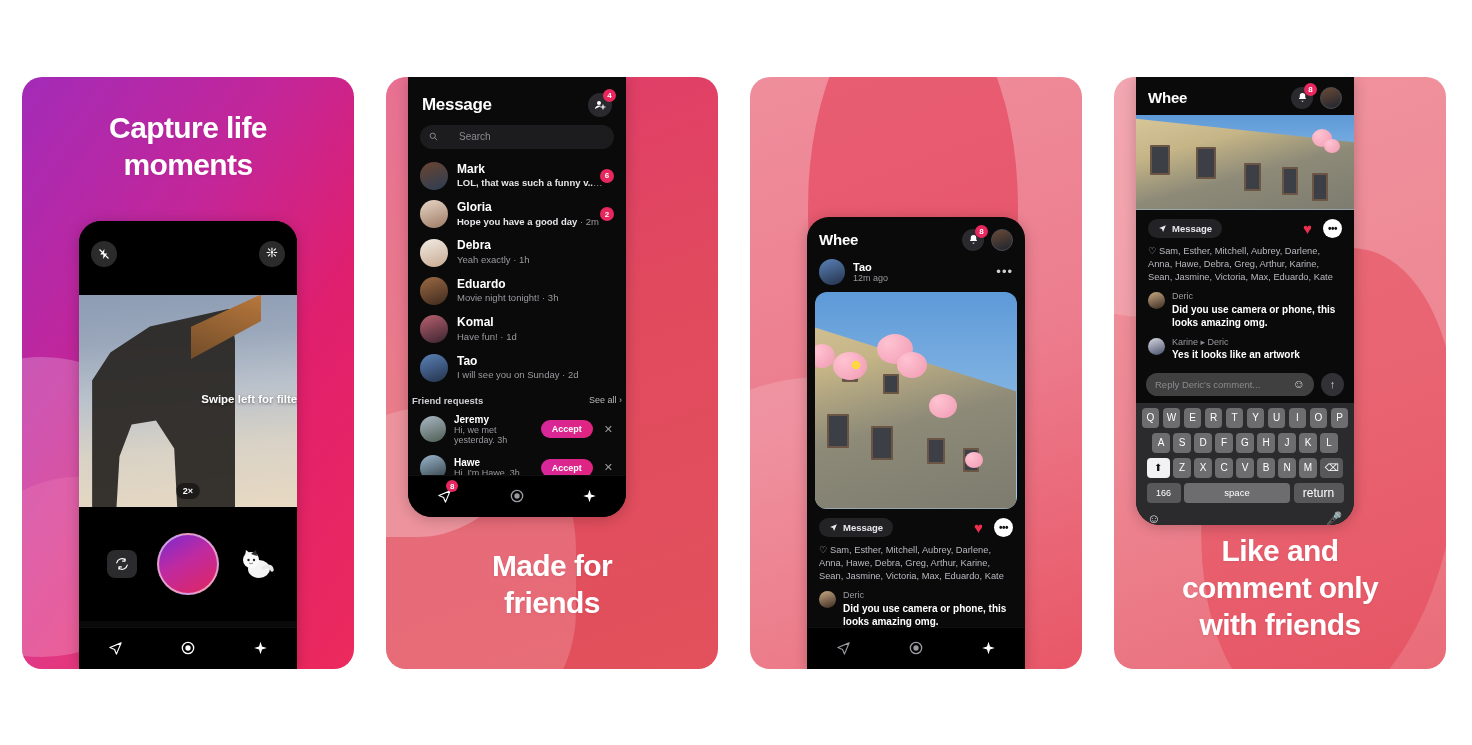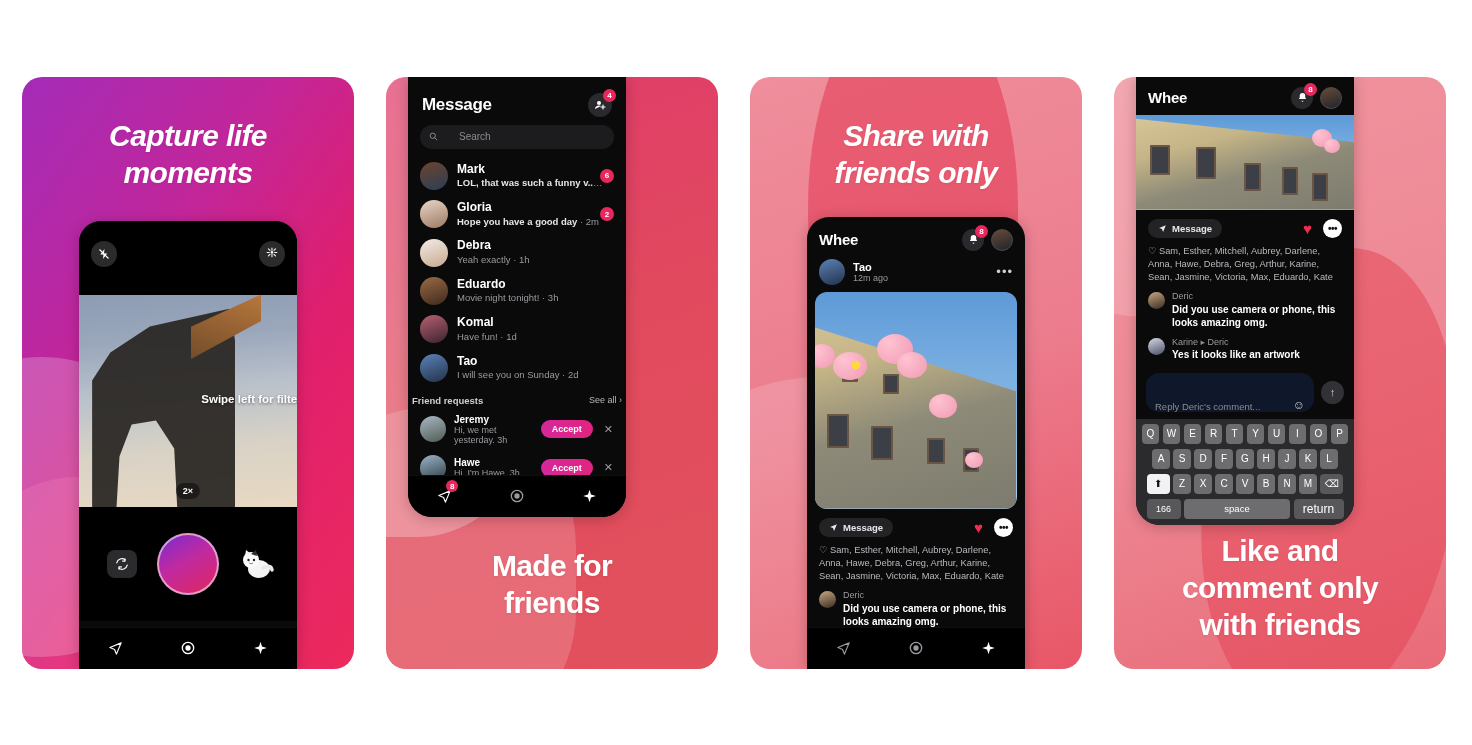--- a/index.html
+++ b/index.html
@@ -50,21 +50,21 @@
          background: rgba(255,255,255,.18); left: -120px; top: -60px; }
 
   
   .headline {
     position: absolute; left: 0; width: 100%;
     text-align: center; color: #fff;
     font-weight: bold; font-size: 30px; line-height: 1.24;
     letter-spacing: -0.6px; z-index: 6;
     text-shadow: 0 1px 3px rgba(0,0,0,.07);
   }
-  .hl-top { top: 40px; font-style: italic; }
+  .hl-top { top: 32px; }
   .hl-bot-2 { top: 470px; }
   .hl-bot-4 { top: 455px; }
 
   
   .phone {
     position: absolute;
     background: #0a0a0a;
     overflow: hidden;
     z-index: 5;
     border-radius: 22px;
@@ -248,22 +248,22 @@
   .likers { color:#b9b9c0; font-size:9.3px; line-height:1.42; padding: 0 12px 5px; }
   .cmt { display:flex; gap:7px; padding: 2px 12px 5px; }
   .cmt .avatar { width:17px; height:17px; flex:0 0 17px; margin-top:1px; }
   .cmt-name { color:#9a9aa0; font-size:9px; line-height:1.3; }
   .cmt-name .arrow { color:#8a8a90; }
   .cmt-body { color:#fff; font-size:10px; font-weight:bold; line-height:1.34; }
   .reply-bar {
     display:flex; align-items:center; gap:7px; padding: 6px 10px 7px;
   }
   .reply-field {
-    flex:1 1 auto; height:39px; border-radius:13px; background:#0f172a;
-    display:flex; align-items:flex-end; justify-content:space-between;
+    flex:1 1 auto; height:23px; border-radius:13px; background:#404040;
+    display:flex; align-items:center; justify-content:space-between;
     padding:0 9px; color:#8b8b90; font-size:9.5px;
   }
   .send-circle {
     width:23px; height:23px; border-radius:50%; background:#323236;
     display:flex; align-items:center; justify-content:center; color:#d8d8dc; font-size:11px;
   }
   
   .kb { background:#2b2b2d; padding: 5px 3px 3px; }
   .kb-row { display:flex; justify-content:center; gap:3.5px; margin-bottom:5px; }
   .key {
@@ -474,22 +474,20 @@
       </div>
     </div>
 
     <div class="headline hl-bot-2" style="white-space:pre-line">Made for
 friends</div>
   </div>
 
   <div class="panel bg3">
     <div class="blob b3a"></div>
     <div class="blob b3b"></div>
-    <div class="headline hl-top" style="white-space:pre-line">Share with
-friends only</div>
 
     <div class="phone ph3">
       <div class="feed-head">
         <div class="brand">Whee</div>
         <div class="head-icons">
           <div class="bell">
             <svg width="11" height="11" viewBox="0 0 24 24" fill="#fff">
                 <path d="M12 2a6 6 0 00-6 6v4l-2 3h16l-2-3V8a6 6 0 00-6-6z"></path>
                 <path d="M10 19a2 2 0 004 0"></path>
               </svg>

